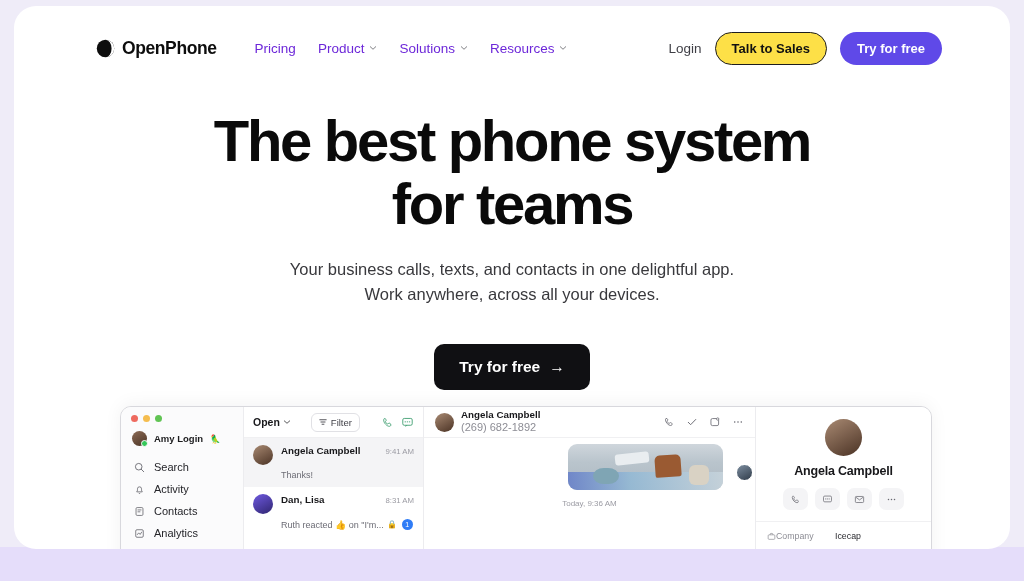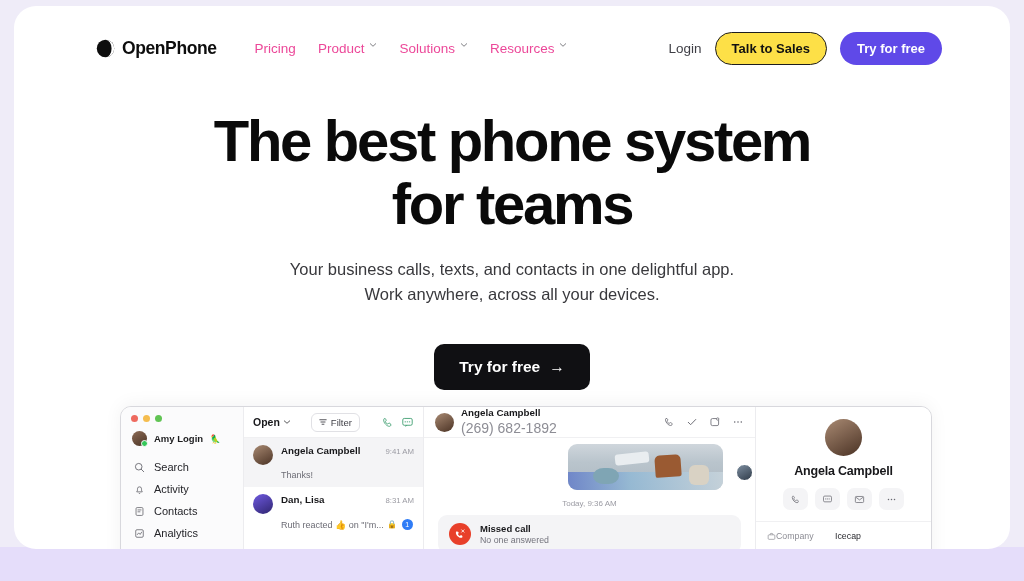--- a/index.html
+++ b/index.html
@@ -40,21 +40,21 @@
   }
   .logo-mark { width: 19px; height: 19px; display:block; }
   .logo-text {
     font-size: 17.5px; font-weight: 700; letter-spacing: -0.4px; color: #0d0d0d;
   }
   .nav-links {
     display: flex; align-items: center; gap: 22px;
     margin-left: 38px;
   }
   .nav-link {
-    font-size: 13.5px; color: #ec4899; display: flex; gap: 5px;
+    font-size: 13.5px; color: #6d28d9; display: flex; align-items: center; gap: 5px;
     cursor: pointer; white-space: nowrap;
   }
   .chev { width: 8px; height: 8px; display:block; opacity:.75; }
   .nav-right {
     margin-left: auto; margin-right: 76px;
     display: flex; align-items: center; gap: 13px;
   }
   .login-link { font-size: 13.5px; color: #3f3f46; cursor: pointer; }
   .btn-outline {
     font-size: 13px; font-weight: 700; color: #111;
@@ -156,21 +156,21 @@
   .lock-chip { font-size: 8px; flex:none; }
 
   
   .thread { flex: 1; display: flex; flex-direction: column; min-width:0; background:#fff; }
   .thread-top {
     height: 31px; display: flex; align-items: center; gap: 7px;
     padding: 0 11px; border-bottom: 1px solid #f0f0f2;
   }
   .th-av { width: 19px; height: 19px; border-radius: 50%; background: linear-gradient(150deg,#a98a73,#4a3224); flex:none;}
   .th-name { font-size: 9.8px; font-weight: 700; color: #18181b; line-height: 1.15; }
-  .th-phone { font-size: 14px; color: #8d8d95; line-height: 1.3; }
+  .th-phone { font-size: 11px; color: #8d8d95; line-height: 1.3; }
   .th-actions { margin-left: auto; display: flex; gap: 11px; color: #6a6a72; align-items:center;}
   .thread-body { flex: 1; padding: 6px 14px 0; position: relative; overflow:hidden; }
   .msg-img {
     width: 155px; height: 46px; border-radius: 9px; margin-left: auto; margin-right: 18px;
     background:
       linear-gradient(180deg,#cfd6dc 0%,#b9c4cc 40%,#aeb9c2 100%);
     position: relative; overflow:hidden;
   }
   .msg-img .chair{position:absolute;left:56%;top:24%;width:26px;height:22px;background:#9a5a32;border-radius:5px 5px 2px 2px;transform:rotate(-4deg);}
   .msg-img .pouf{position:absolute;left:16%;top:52%;width:26px;height:16px;background:#7fa5b4;border-radius:50%/60%;}
@@ -415,32 +415,20 @@
           <div class="rug"></div>
           <div class="table"></div>
           <div class="chair"></div>
           <div class="pouf"></div>
           <div class="pouf2"></div>
         </div>
         <div class="img-av"></div>
 
         <div class="day-sep">Today, 9:36 AM</div>
 
-        <div class="call-card">
-          <span class="call-ico">
-            <svg style="width:12px;height:12px" viewBox="0 0 16 16">
-                <path d="M4 4.6c2 0 2.2 1.4 2.2 2 0 .6-.9 1-.9 1.4 0 .7 1.6 2.5 2.5 2.5.5 0 .9-.9 1.5-.9.6 0 2 .3 2 2 0 .9-.8 1.5-1.7 1.5-3.4 0-7.1-3.7-7.1-6.8 0-.9.4-1.7.6-1.7z" fill="#fff"></path>
-                <path d="M10.2 2.4 13.4 5.6M13.4 2.4 10.2 5.6" stroke="#fff" stroke-width="1.1" stroke-linecap="round"></path>
-              </svg>
-          </span>
-          <div>
-            <div class="call-t">Missed call</div>
-            <div class="call-s">No one answered</div>
-          </div>
-        </div>
       </div>
     </div>
 
     <div class="contact">
       <div class="c-av"></div>
       <div class="c-name">Angela Campbell</div>
       <div class="c-acts">
         <div class="c-act">
           <svg style="width:11px;height:11px" viewBox="0 0 16 16">
               <path d="M4 3.2c2.2 0 2.4 1.6 2.4 2.2 0 .7-1 1.1-1 1.6 0 .8 1.8 2.8 2.8 2.8.6 0 1-1 1.7-1 .7 0 2.2.3 2.2 2.3 0 1-.9 1.6-1.9 1.6C7.4 12.7 3.3 8.6 3.3 5.1c0-1 .5-1.9 .7-1.9z" fill="none" stroke="#6a6a72" stroke-width="1.1" stroke-linejoin="round"></path>

